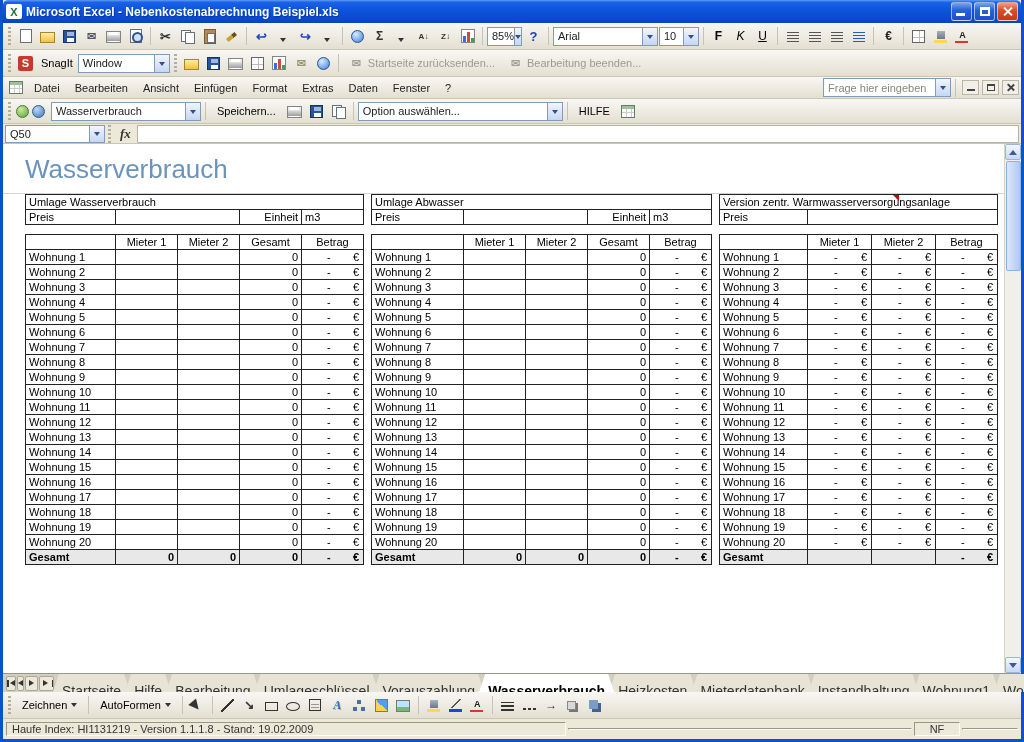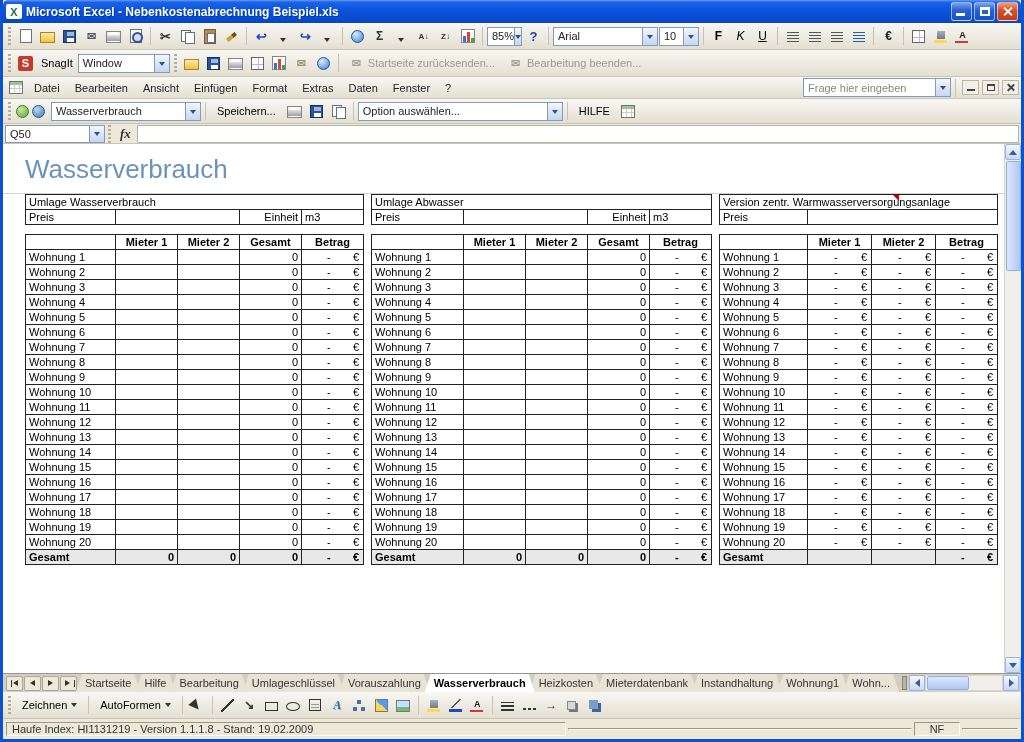--- a/index.html
+++ b/index.html
@@ -116,21 +116,21 @@
 
   
   .docarea{flex:1;min-height:0;display:flex;background:#fff}
   .sheetarea{flex:1;overflow:hidden;background:#fff;position:relative}
   .sheet-title{font-size:26px;color:#6b93bb;padding:10px 0 8px 22px;border-bottom:1px solid #d4d4d4}
   .section-heading{color:#8c8c8c;font-weight:bold;font-size:13px;margin:16px 0 10px 22px}
   .tables{display:flex;gap:7px;margin-left:22px;align-items:flex-start}
   .xlt{border-collapse:collapse;table-layout:fixed;background:#fff;font-size:11px}
   .xlt td{border:1px solid #222;height:15px;padding:0 3px;white-space:nowrap;overflow:hidden;line-height:14px}
   .xlt .gaprow td{border:none;background:transparent;height:10px}
-  .xlt .hdr td{font-weight:bold;text-align:center}
+  .xlt .hdr td{font-weight:normal;text-align:center}
   .xlt .num{text-align:right}
   .xlt .tot td{font-weight:bold;background:#e8e8e8}
   .accw{display:flex;width:100%}
   .accw .dash{flex:1;text-align:center}
   .accw .cur{padding-right:1px}
   .ttl.cmt::after{content:"";position:absolute;top:0;right:98px;border-left:6px solid transparent;border-top:6px solid #c00}
   .ttl.cmt{position:relative}
 
   
   .vscroll{width:17px;background:#f1efe9;border-left:1px solid #d8d4c8;display:flex;flex-direction:column;align-items:center}
@@ -147,21 +147,21 @@
   .tabbar{height:19px;flex:0 0 auto;display:flex;align-items:center;background:#d2cec2;border-top:1px solid #9a968a;padding-left:3px}
   .tnav{width:17px;height:15px;background:#ece9d8;border:1px solid #aca899;border-radius:2px;margin-right:1px;display:flex;align-items:center;justify-content:center}
   .tnav::after{content:"";border:3.5px solid transparent}
   .tnav.l::after{border-right:5px solid #333;margin-left:-3px}
   .tnav.r::after{border-left:5px solid #333;margin-left:3px}
   .tnav.bar-l::before,.tnav.bar-r::before{content:"";width:1.5px;height:7px;background:#333}
   .tnav.bar-l::before{margin-right:1px}
   .tnav.bar-r{flex-direction:row-reverse}
   .tnav.bar-r::before{margin-left:1px}
   .tabs{display:flex;align-items:stretch;height:100%;margin-left:3px}
-  .sheettab{padding:3px 9px 2px;margin-left:-5px;background:#e7e3d5;color:#333;font-size:11px;white-space:nowrap;
+  .sheettab{padding:9px 9px 2px;margin-left:-5px;background:#e7e3d5;color:#333;font-size:14px;white-space:nowrap;
     clip-path:polygon(6px 0,calc(100% - 6px) 0,100% 100%,0 100%)}
   .sheettab.active{background:#fff;font-weight:bold;z-index:2;color:#000}
   .hscroll{margin-left:auto;display:flex;align-items:center;gap:0;padding-right:2px}
   .hsplit{width:5px;height:14px;background:#b8b4a6;border:1px solid #8a8678;margin-right:2px}
   .htrack{width:78px;height:16px;background:#f1efe9;border:1px solid #d8d4c8;display:flex;align-items:center}
   .hthumb{width:42px;height:14px;background:linear-gradient(#dce7fb,#b0c8f2);border:1px solid #8cb0e8;border-radius:2px;margin-left:1px}
 
   
   .dbtn{display:flex;align-items:center;gap:4px;padding:2px 6px;border:1px solid transparent;border-radius:2px;white-space:nowrap}
   .dbtn .cda2{border:3px solid transparent;border-top:4px solid #333;margin-top:3px}
@@ -372,21 +372,21 @@
         <span class="menuitem">Bearbeiten</span>
         <span class="menuitem">Ansicht</span>
         <span class="menuitem">Einfügen</span>
         <span class="menuitem">Format</span>
         <span class="menuitem">Extras</span>
         <span class="menuitem">Daten</span>
         <span class="menuitem">Fenster</span>
         <span class="menuitem">?</span>
       </span>
     <span style="flex:1"></span>
-    <span class="combo" style="width:148px;color:#8a8778">
+    <span class="combo" style="width:128px;color:#8a8778">
         <span>Frage hier eingeben</span>
         <span class="cda"></span>
       </span>
     <span class="tbsep"></span>
     <span class="mwbtn">
         <span class="mm"></span>
       </span>
     <span class="mwbtn">
         <span class="mx"></span>
       </span>

